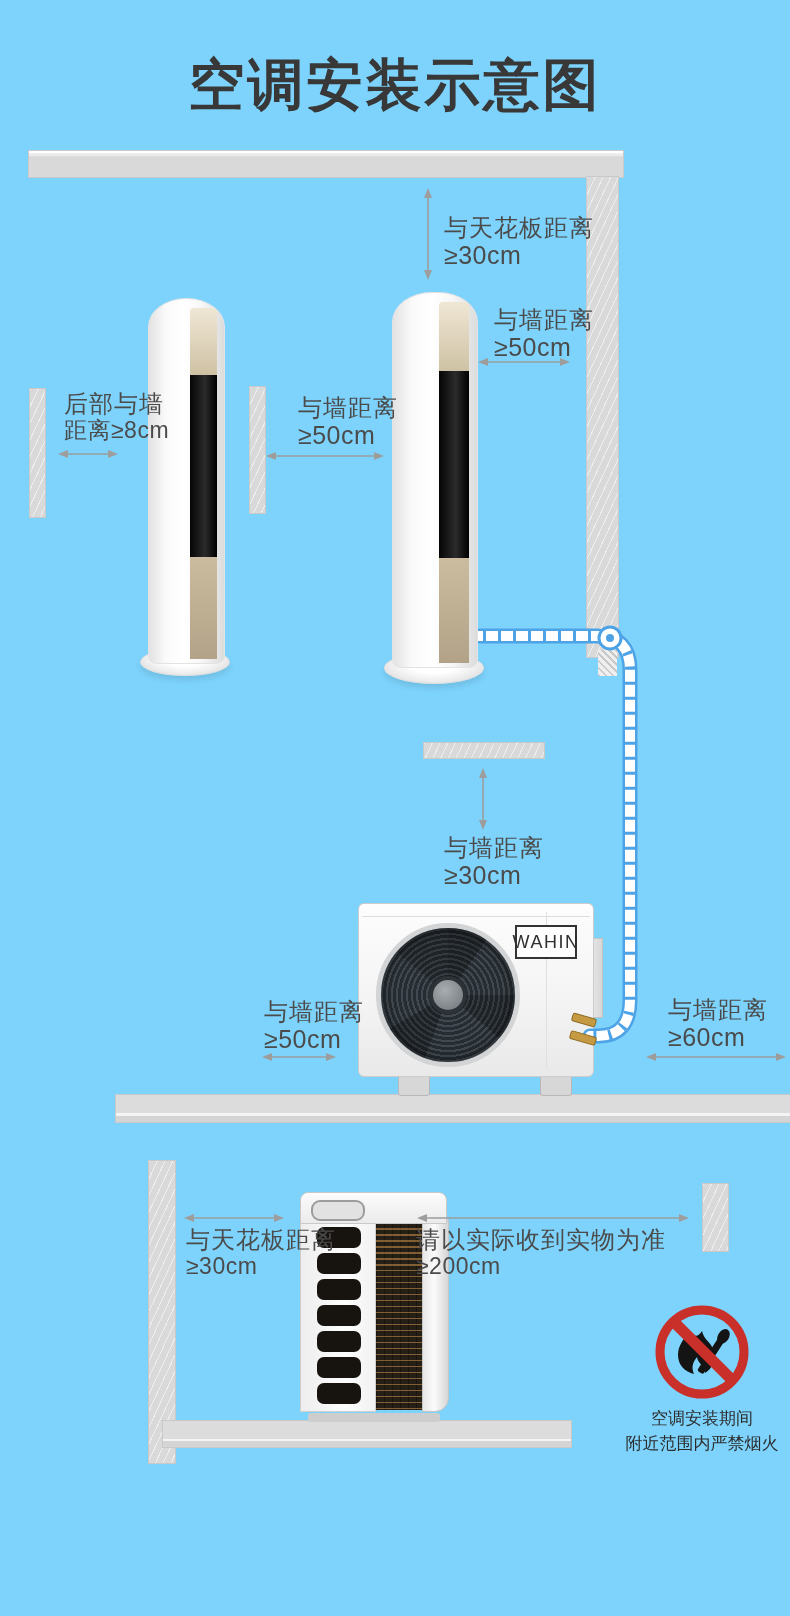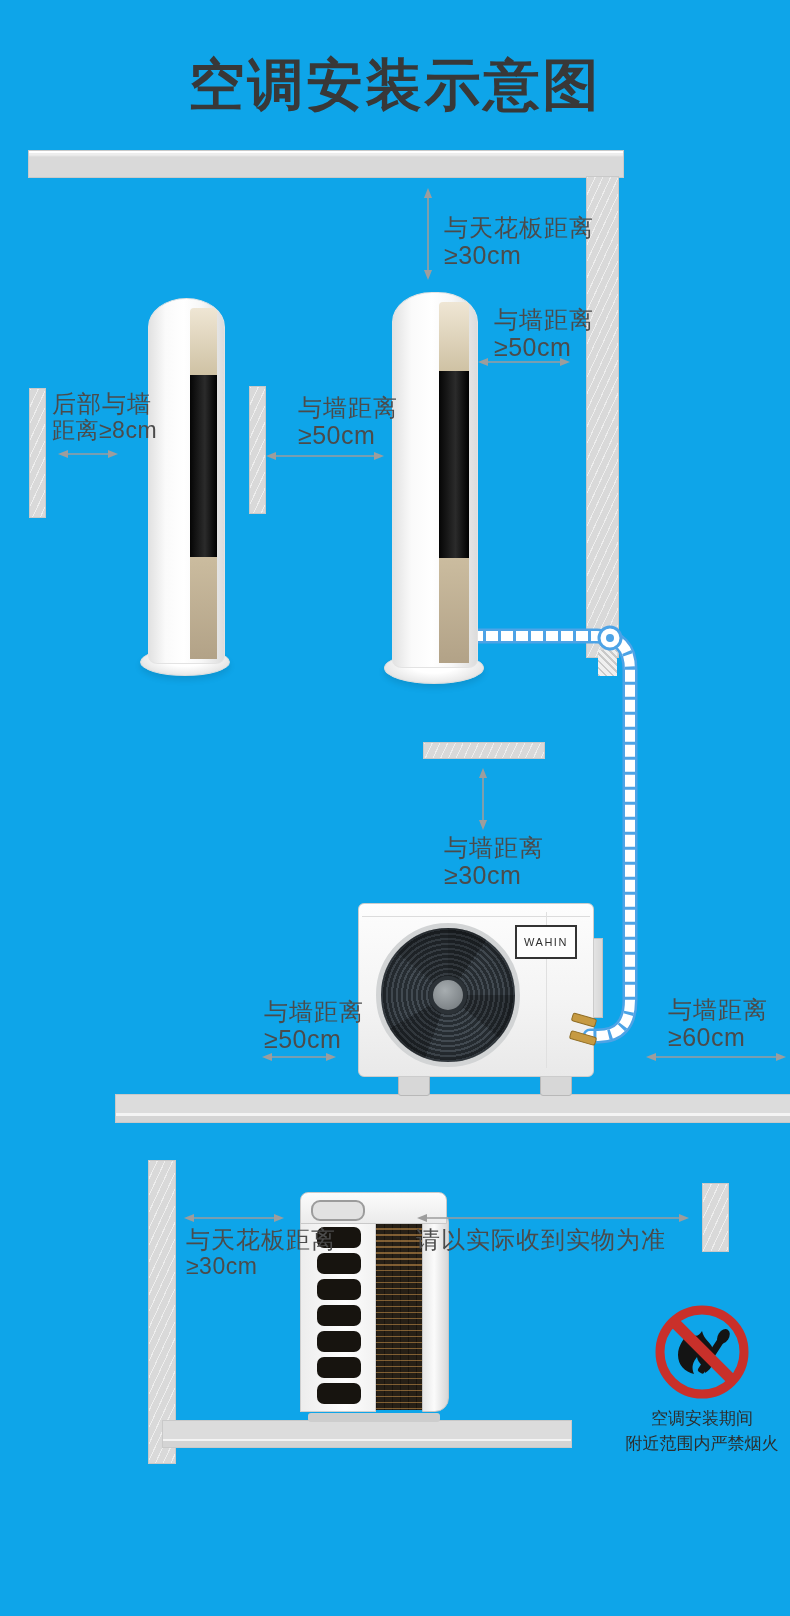--- a/index.html
+++ b/index.html
@@ -1,16 +1,16 @@
 <!DOCTYPE html>
 <html><head>
 <meta charset="utf-8">
 <style>
   html,body{margin:0;padding:0;background:#fff;}
-  .canvas{position:relative;width:790px;height:1616px;margin:0 auto;background:#0ea5e9;overflow:hidden;
+  .canvas{position:relative;width:790px;height:1616px;margin:0 auto;background:#7dd3fc;overflow:hidden;
           font-family:"Liberation Sans","DejaVu Sans",sans-serif;}
   .abs{position:absolute;}
   
   .page-title{left:0;top:48px;width:790px;text-align:center;font-size:56px;font-weight:800;
               letter-spacing:3px;color:#383838;}
   
   .wall{background-color:#d9d9d9;border:1px solid #c9c9c9;
         background-image:repeating-linear-gradient(115deg,rgba(255,255,255,.55) 0 1px,transparent 1px 7px);}
   .ceiling{background-image:linear-gradient(180deg,#ffffff 0 2px,#ededed 2px 4px,#d9d9d9 6px),
            repeating-linear-gradient(115deg,rgba(255,255,255,.4) 0 1px,transparent 1px 8px);}
@@ -38,21 +38,21 @@
   .fan{position:absolute;border-radius:50%;
        background:repeating-radial-gradient(circle at 50% 50%,#424a51 0 2px,#262c31 2px 5px);
        border:5px solid #d2d4d5;box-shadow:inset 0 0 14px rgba(0,0,0,.55);}
   .fan::after{content:"";position:absolute;inset:0;border-radius:50%;
        background:conic-gradient(rgba(0,0,0,.28) 0 35deg,transparent 35deg 90deg,rgba(0,0,0,.22) 90deg 130deg,
                   transparent 130deg 200deg,rgba(0,0,0,.25) 200deg 240deg,transparent 240deg 310deg,
                   rgba(0,0,0,.2) 310deg 360deg);}
   .fan-hub{position:absolute;left:50%;top:50%;width:30px;height:30px;margin:-19px 0 0 -19px;border-radius:50%;
        background:radial-gradient(circle at 40% 35%,#a7adb0,#6e7478);border:4px solid #2c3237;z-index:2;}
   .brand{position:absolute;display:flex;align-items:center;justify-content:center;
-       border:2px solid #333;color:#2f2f2f;font-size:11px;letter-spacing:1.5px;font-weight:500;background:#fdfdfd;}
+       border:2px solid #333;color:#2f2f2f;font-size:18px;letter-spacing:1.5px;font-weight:500;background:#fdfdfd;}
   .odu-panel{background:linear-gradient(90deg,#e6e6e6,#d7d7d7);border:1px solid #c2c2c2;}
   .foot{background:#d7d7d7;border:1px solid #b8b8b8;border-radius:0 0 3px 3px;}
   
   .sideunit-cap{position:absolute;left:0;top:0;right:0;height:30px;background:linear-gradient(180deg,#fcfcfc,#ebebeb);
        border:1px solid #c9c9c9;border-radius:8px 8px 0 0;}
   .handle{position:absolute;left:10px;top:7px;width:50px;height:17px;border-radius:9px;background:#e2e2e2;border:2px solid #9c9c9c;}
   .slotcol{position:absolute;left:0;top:30px;width:74px;bottom:10px;background:linear-gradient(90deg,#ededed,#fdfdfd 60%,#f1f1f1);
        border:1px solid #cfcfcf;border-top:none;}
   .slot{width:44px;height:21px;margin:5px auto 0 16px;background:#17140f;border-radius:7px;}
   .coil{position:absolute;left:74px;top:24px;width:48px;bottom:12px;background-color:#261f16;
@@ -157,21 +157,21 @@
   </svg>
 
   <div class="abs dim-label" style="left:444px;top:216px;">
     <div class="l1">与天花板距离</div>
     <div class="l2">≥30cm</div>
   </div>
   <div class="abs dim-label" style="left:494px;top:308px;">
     <div class="l1">与墙距离</div>
     <div class="l2">≥50cm</div>
   </div>
-  <div class="abs dim-label" style="left:52px;top:392px;">
+  <div class="abs dim-label" style="left:64px;top:392px;">
     <div class="l1">后部与墙</div>
     <div class="l2s">距离≥8cm</div>
   </div>
   <div class="abs dim-label" style="left:298px;top:396px;">
     <div class="l1">与墙距离</div>
     <div class="l2">≥50cm</div>
   </div>
   <div class="abs dim-label" style="left:444px;top:836px;">
     <div class="l1">与墙距离</div>
     <div class="l2">≥30cm</div>
@@ -217,20 +217,21 @@
     <polygon points="0,7 10,3 10,11" fill="#9d9d9d"></polygon>
       <polygon points="272,7 262,3 262,11" fill="#9d9d9d"></polygon>
   </svg>
 
   <div class="abs dim-label" style="left:186px;top:1228px;">
     <div class="l1">与天花板距离</div>
     <div class="l2s">≥30cm</div>
   </div>
   <div class="abs dim-label" style="left:416px;top:1228px;">
     <div class="l1">请以实际收到实物为准</div>
+    <div class="l2s">≥200cm</div>
   </div>
 
   <svg class="abs" style="left:652px;top:1302px;" width="100" height="100" viewBox="0 0 100 100">
     <path d="M37 28 C33 37 26 42 26 53 C26 63 33 70 42 72 C39 65 41 60 45 55 C46 62 53 64 53 71 C60 67 64 58 62 49 C59 40 52 38 50 29 C46 36 41 35 37 28 Z" fill="#141414"></path>
     <g transform="rotate(33 60 52)">
       <rect x="56.5" y="32" width="7" height="42" rx="2" fill="#141414"></rect>
       <ellipse cx="60" cy="31" rx="5.5" ry="8" fill="#141414"></ellipse>
     </g>
     <circle cx="50" cy="50" r="42" fill="none" stroke="#c9302a" stroke-width="9"></circle>
     <line x1="21" y1="19" x2="81" y2="79" stroke="#c9302a" stroke-width="11"></line>

